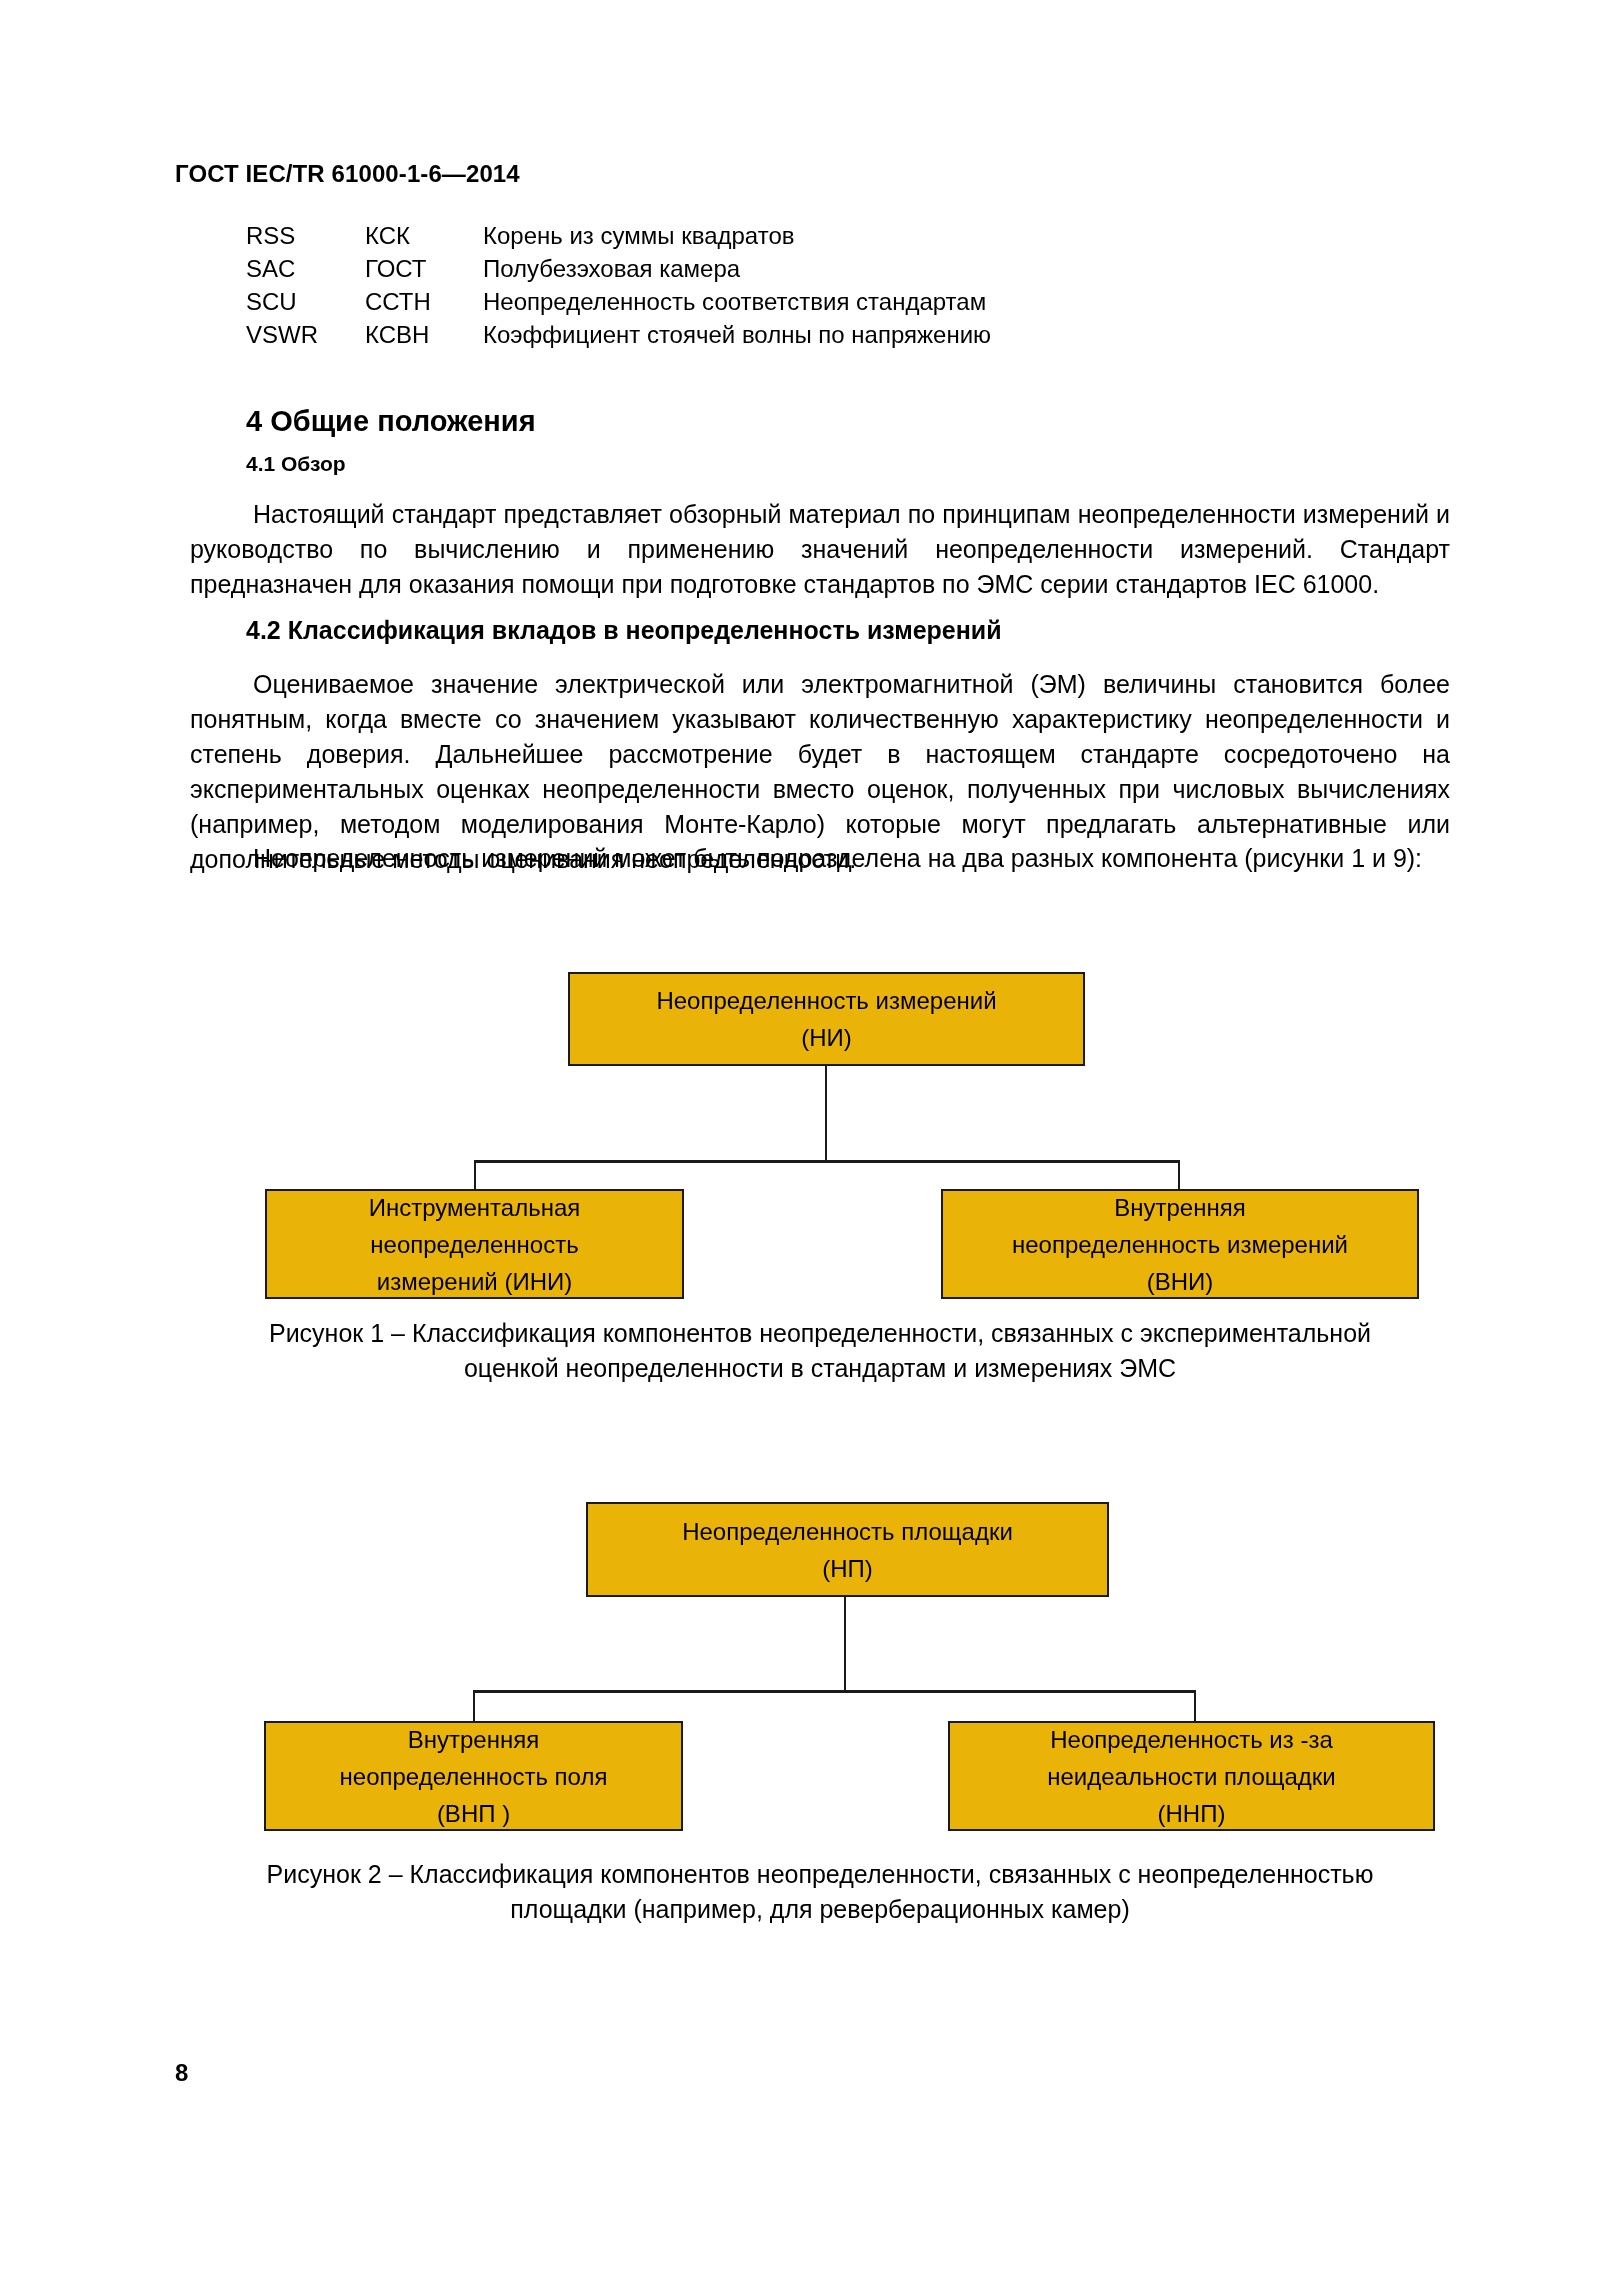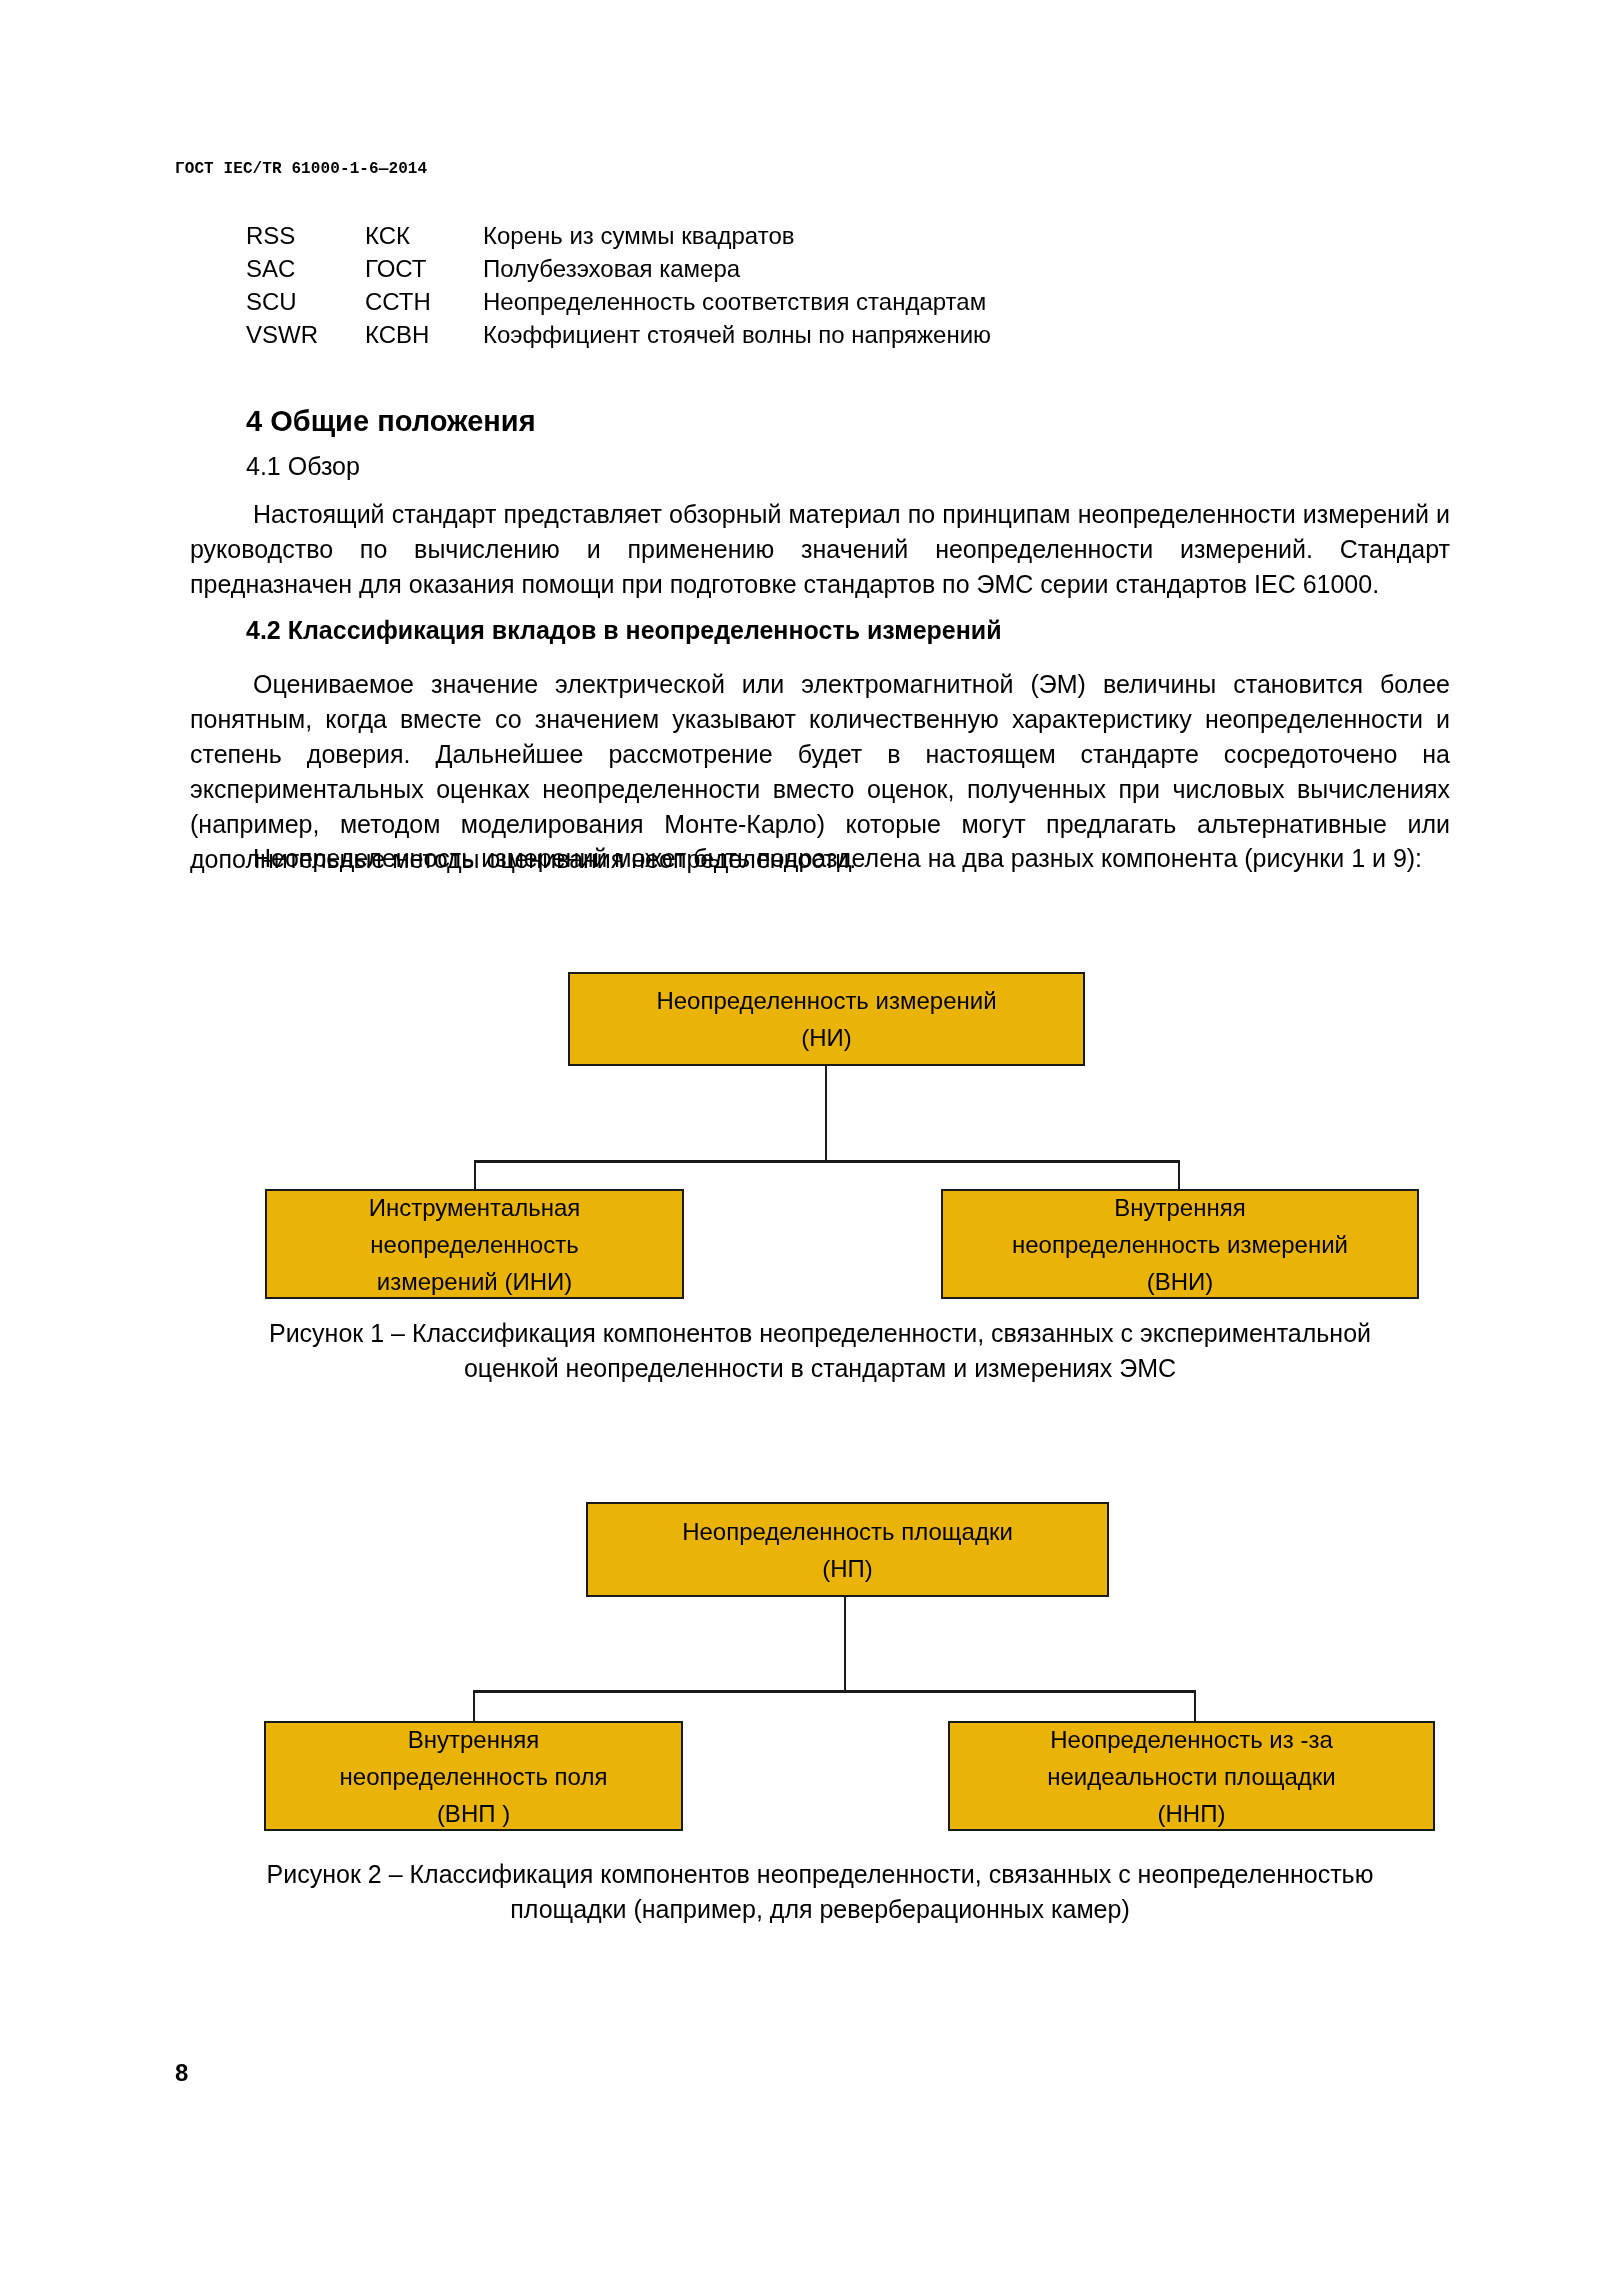--- a/index.html
+++ b/index.html
@@ -19,25 +19,24 @@
     background: #ffffff;
     box-sizing: border-box;
     overflow: hidden;
   }
 
   
   .running-head {
     position: absolute;
     left: 175px;
     top: 160px;
-    font-size: 16px;
+    font-size: 24px;
     font-weight: bold;
     letter-spacing: 0.1px;
     white-space: nowrap;
-    font-family: Liberation Mono, monospace;
   }
 
   
   .abbr-list {
     position: absolute;
     left: 246px;
     top: 222px;
     width: 1112px;
   }
   .abbr-row {
@@ -66,22 +65,22 @@
     top: 380px;
     font-size: 29px;
     font-weight: bold;
     white-space: nowrap;
     margin-top: 25px;
   }
   .h2-overview {
     position: absolute;
     left: 246px;
     top: 452px;
-    font-size: 25px;
-    font-weight: normal;
+    font-size: 21px;
+    font-weight: bold;
     white-space: nowrap;
     text-align: center;
   }
   .h2-classification {
     position: absolute;
     left: 246px;
     top: 616px;
     font-size: 25px;
     font-weight: bold;
     white-space: nowrap;

